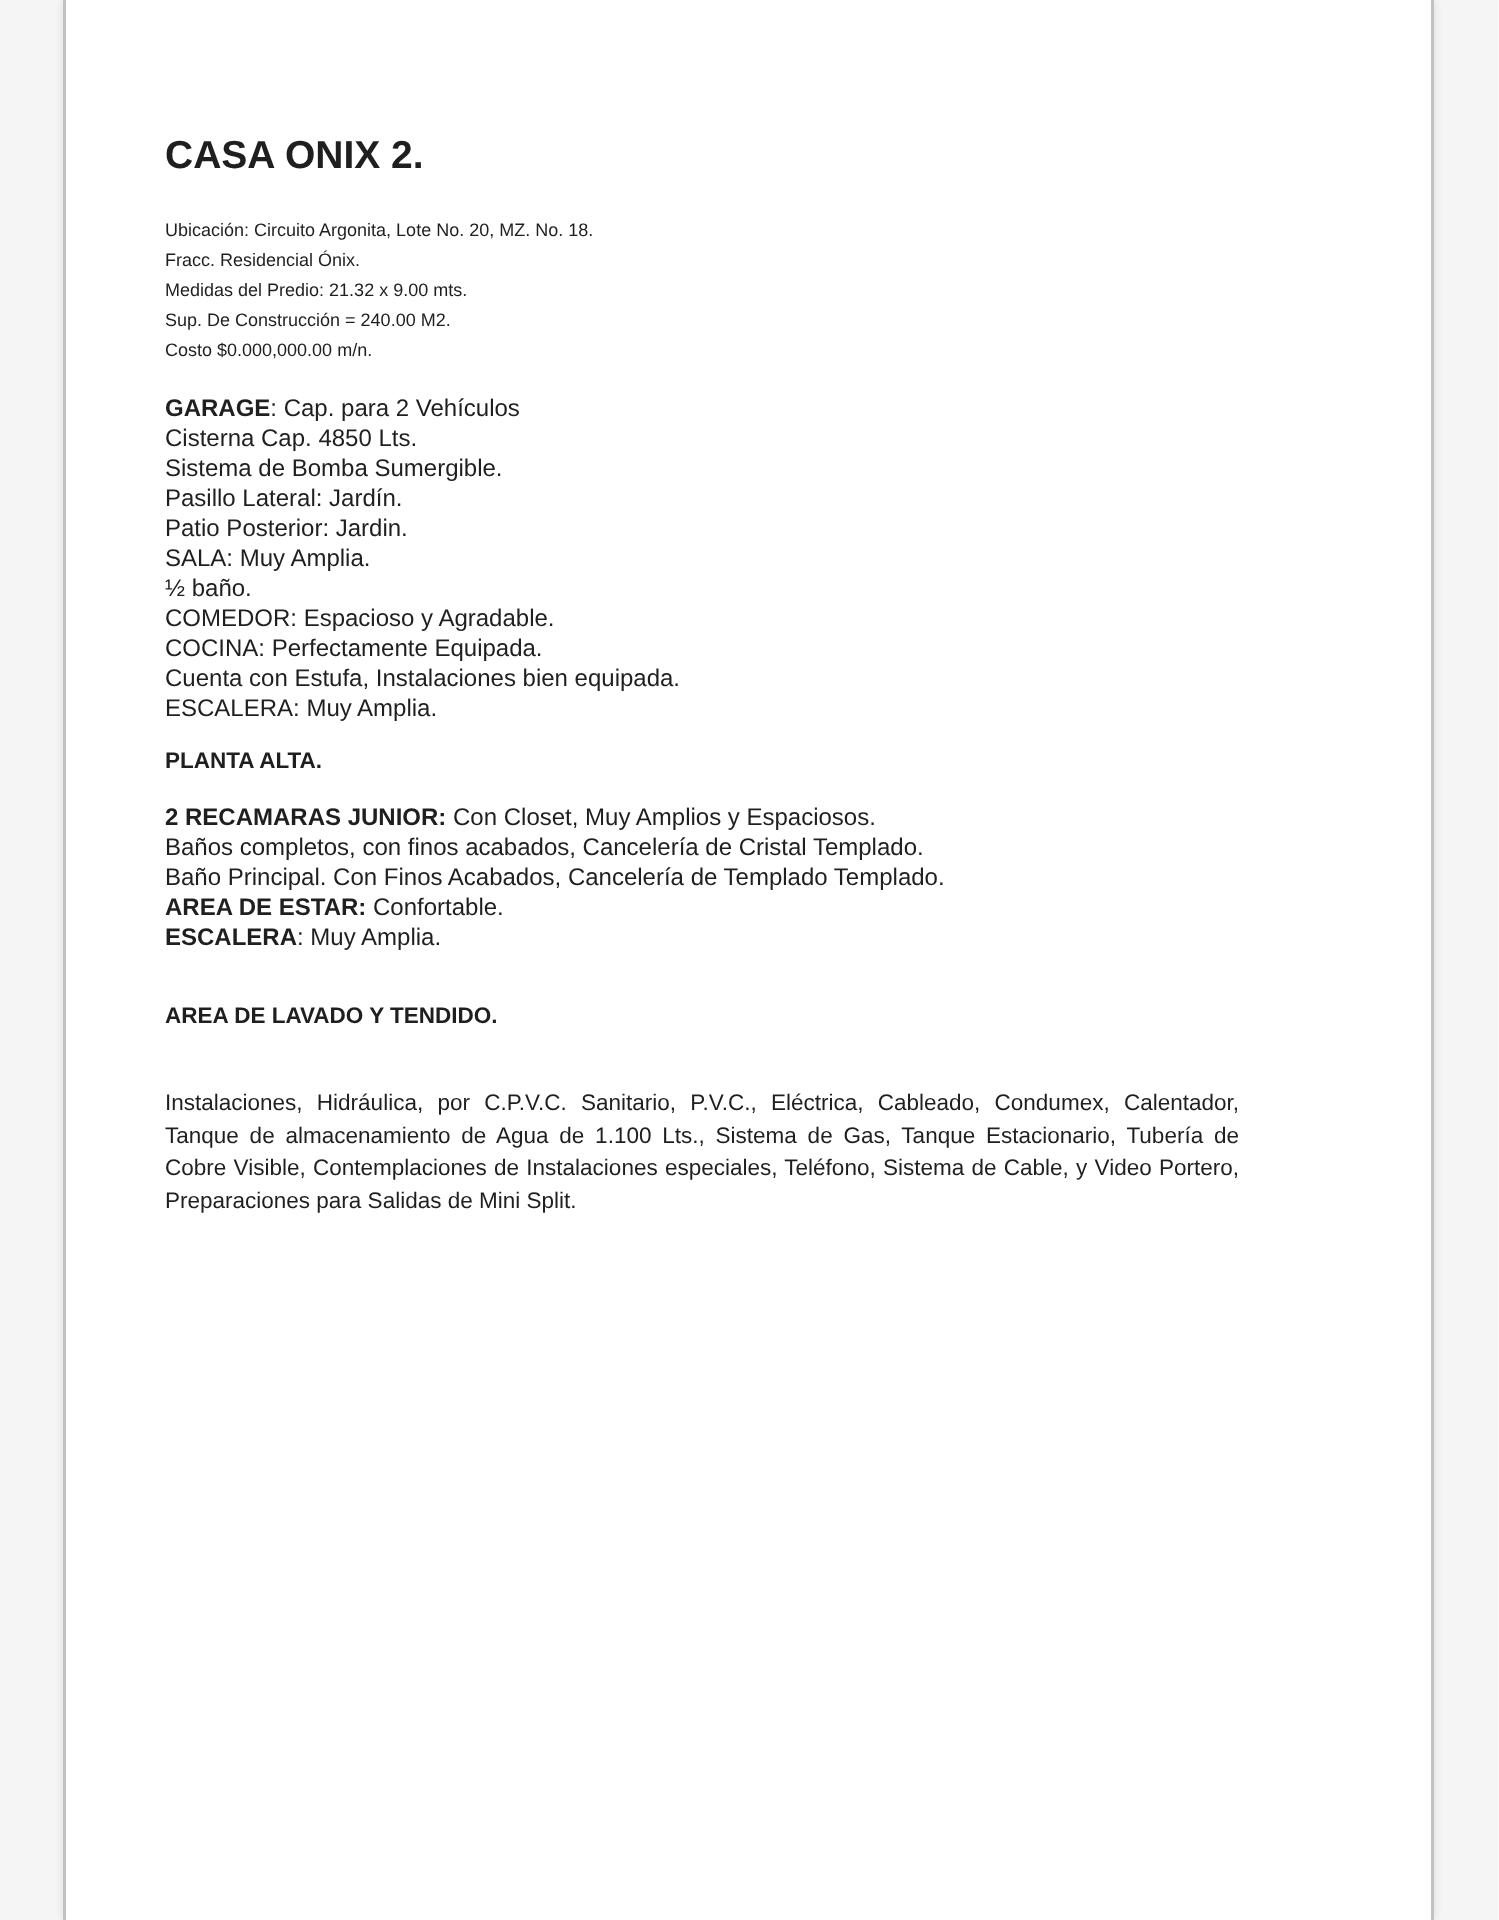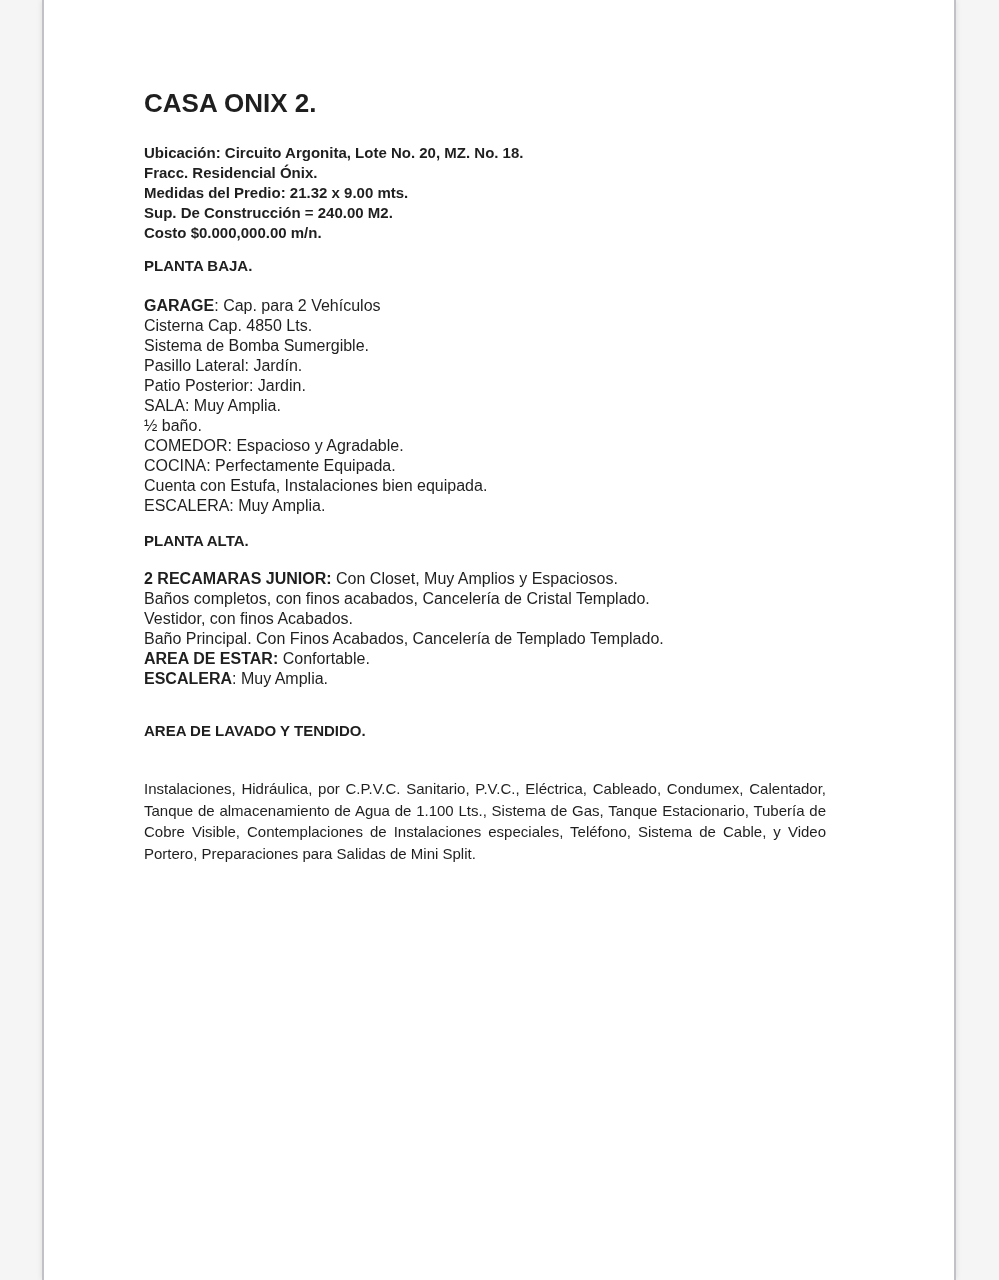--- a/index.html
+++ b/index.html
@@ -15,32 +15,32 @@
     position: absolute;
     top: 0; bottom: 0;
     left: 42px;
     width: 914px;
     background: #ffffff;
     border-left: 2px solid #c2c2c6;
     border-right: 2px solid #c2c2c6;
     box-shadow: 0 0 6px rgba(0,0,0,0.10);
   }
   .content {
-    padding: 88px 128px 0 100px;
+    padding: 88px 128px 0 66px;
   }
   .doc-title {
     font-size: 26px;
     font-weight: bold;
     line-height: 30px;
   }
   .details { margin-top: 25px; }
   .details .line {
-    font-size: 15px;
+    font-size: 12px;
     line-height: 20px;
-    font-weight: bold;
+    font-weight: normal;
   }
   .section-heading {
     font-size: 15px;
     font-weight: bold;
     line-height: 20px;
   }
   .hd-pb   { margin-top: 13px; }
   .lines-pb{ margin-top: 20px; }
   .hd-pa   { margin-top: 15px; }
   .lines-pa{ margin-top: 18px; }
@@ -68,42 +68,40 @@
 
     <div class="details">
       <div class="line">Ubicación: Circuito Argonita, Lote No. 20, MZ. No. 18.</div>
       <div class="line">Fracc. Residencial Ónix.</div>
       <div class="line">Medidas del Predio: 21.32 x 9.00 mts.</div>
       <div class="line">Sup. De Construcción = 240.00 M2.</div>
       <div class="line">Costo $0.000,000.00 m/n.</div>
     </div>
 
     <div class="section">
-      <div class="section-heading hd-pb">PLANTA BAJA.</div>
       <div class="lines-pb">
         <div class="line"><span class="b">GARAGE</span><span>: Cap. para 2 Vehículos</span></div>
         <div class="line"><span class="b"></span><span>Cisterna Cap. 4850 Lts.</span></div>
         <div class="line"><span class="b"></span><span>Sistema de Bomba Sumergible.</span></div>
         <div class="line"><span class="b"></span><span>Pasillo Lateral: Jardín.</span></div>
         <div class="line"><span class="b"></span><span>Patio Posterior: Jardin.</span></div>
         <div class="line"><span class="b"></span><span>SALA: Muy Amplia.</span></div>
         <div class="line"><span class="b"></span><span>½ baño.</span></div>
         <div class="line"><span class="b"></span><span>COMEDOR: Espacioso y Agradable.</span></div>
         <div class="line"><span class="b"></span><span>COCINA: Perfectamente Equipada.</span></div>
         <div class="line"><span class="b"></span><span>Cuenta con Estufa, Instalaciones bien equipada.</span></div>
         <div class="line"><span class="b"></span><span>ESCALERA: Muy Amplia.</span></div>
       </div>
     </div>
 
     <div class="section">
       <div class="section-heading hd-pa">PLANTA ALTA.</div>
       <div class="lines-pa">
         <div class="line"><span class="b">2 RECAMARAS JUNIOR:</span><span> Con Closet, Muy Amplios y Espaciosos.</span></div>
         <div class="line"><span class="b"></span><span>Baños completos, con finos acabados, Cancelería de Cristal Templado.</span></div>
-        <div class="line"><span class="b"></span><span>Vestidor, con finos Acabados.</span></div>
         <div class="line"><span class="b"></span><span>Baño Principal. Con Finos Acabados, Cancelería de Templado Templado.</span></div>
         <div class="line"><span class="b">AREA DE ESTAR:</span><span> Confortable.</span></div>
         <div class="line"><span class="b">ESCALERA</span><span>: Muy Amplia.</span></div>
       </div>
     </div>
 
     <div class="section-heading hd-area">AREA DE LAVADO Y TENDIDO.</div>
 
     <p class="para">Instalaciones, Hidráulica, por C.P.V.C. Sanitario, P.V.C., Eléctrica, Cableado, Condumex, Calentador, Tanque de almacenamiento de Agua de 1.100 Lts., Sistema de Gas, Tanque Estacionario, Tubería de Cobre Visible, Contemplaciones de Instalaciones especiales, Teléfono, Sistema de Cable, y Video Portero, Preparaciones para Salidas de Mini Split.</p>
 

